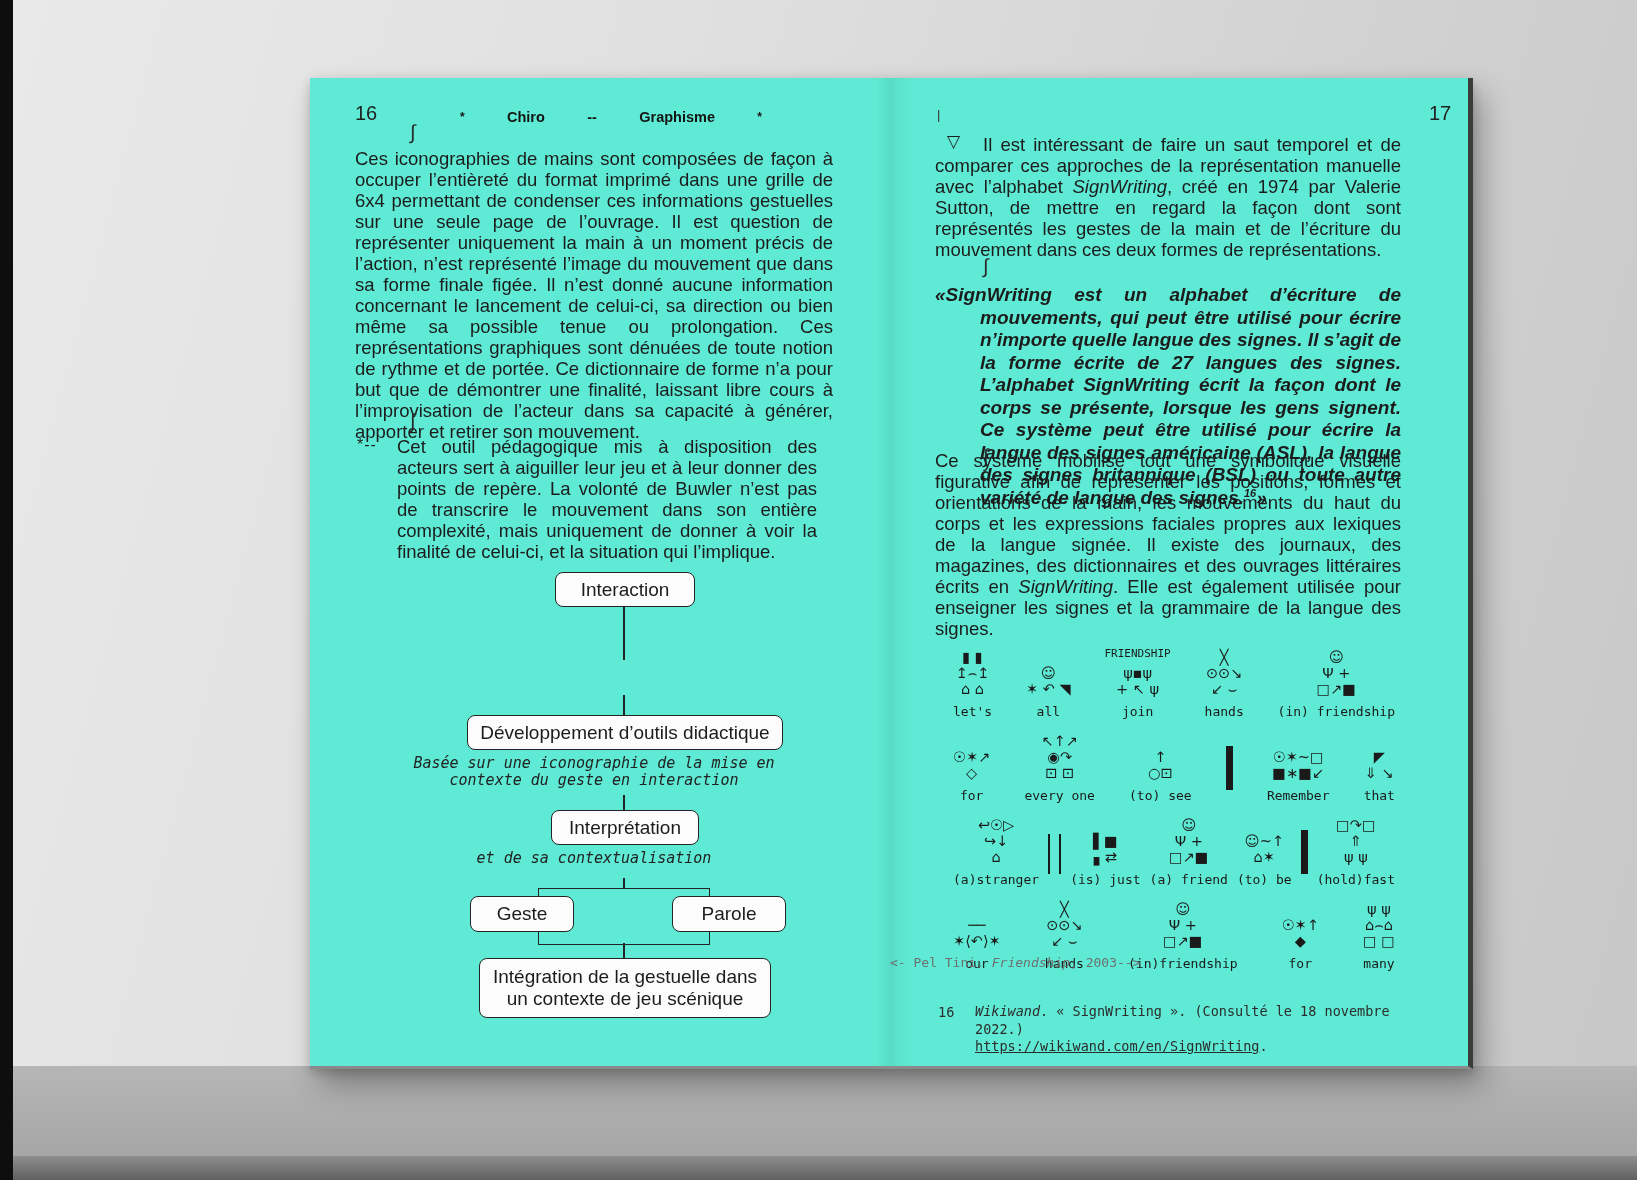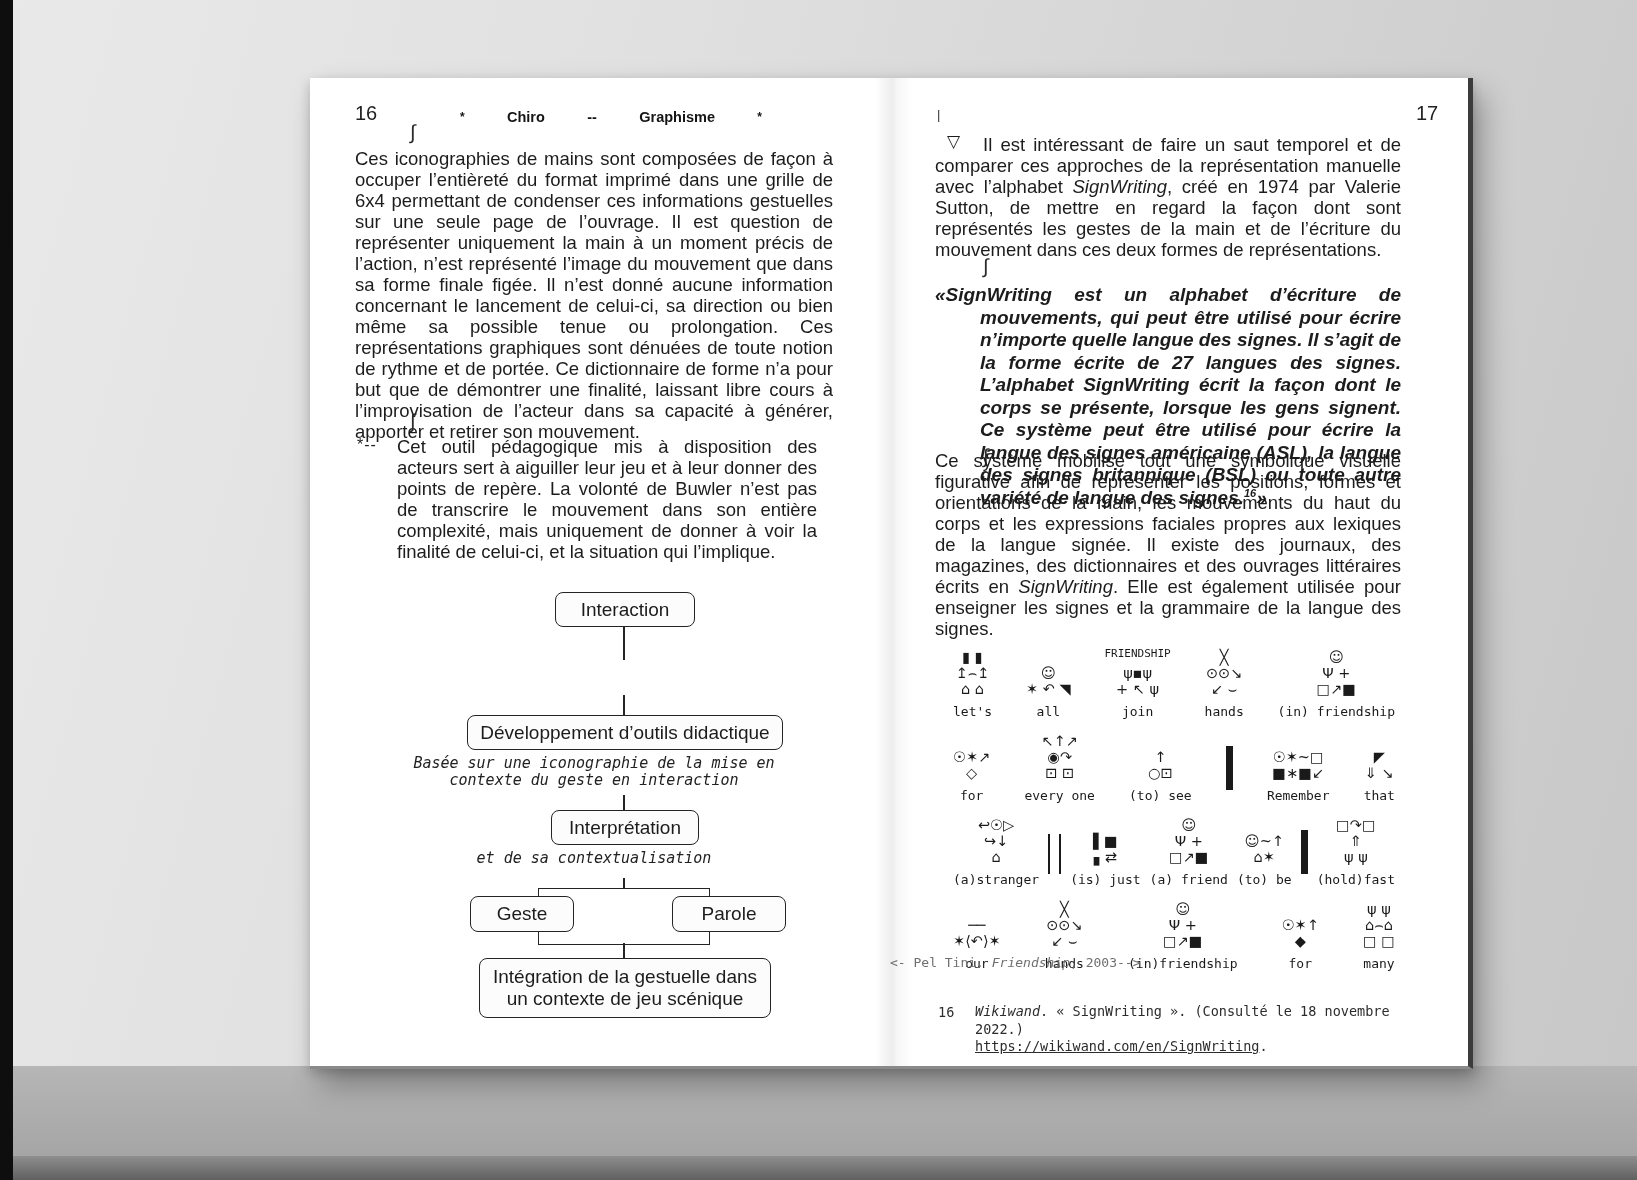--- a/index.html
+++ b/index.html
@@ -9,33 +9,33 @@
   }
   .scene{position:absolute;inset:0;
     background:linear-gradient(105deg,#e9e9e9 0%,#e0e0e0 35%,#d2d2d2 70%,#c7c7c7 100%);}
   .band-mid{position:absolute;left:0;right:0;top:1066px;height:114px;
     background:linear-gradient(180deg,#b6b6b6,#a1a1a1);}
   .band-bottom{position:absolute;left:0;right:0;top:1156px;height:24px;
     background:linear-gradient(180deg,#8e8e8e,#606060);}
   .left-strip{position:absolute;left:0;top:0;width:13px;height:1180px;background:#0e0e0e;z-index:6;}
 
   .book{position:absolute;left:310px;top:78px;width:1158px;height:988px;
-    background:#ffffff;z-index:2;
+    background:#5eead4;z-index:2;
     border-right:5px solid #3c3c3c;border-bottom:3px solid #8a8a8a;
     box-shadow:10px 16px 28px rgba(0,0,0,0.30), 0 4px 10px rgba(0,0,0,0.18);}
   .gutter{position:absolute;left:565px;top:0;width:38px;height:100%;
     background:linear-gradient(90deg,rgba(0,0,0,0) 0%,rgba(0,0,0,0.07) 45%,rgba(0,0,0,0.035) 58%,rgba(0,0,0,0) 100%);}
 
   .page{position:absolute;top:20px;height:948px;font-size:18.5px;line-height:21px;color:#1c1c1c;}
   .page-left{left:45px;width:478px;}
   .page-right{left:625px;width:466px;}
 
   .pagenum{position:absolute;font-size:20px;color:#222;}
   #lp-num{left:0;top:5px;}
-  #rp-num{left:481px;top:5px;}
+  #rp-num{left:494px;top:5px;}
 
   .lp-head{position:absolute;left:105px;top:9px;width:302px;display:flex;
     justify-content:space-between;align-items:center;font-size:14.5px;font-weight:bold;color:#141414;}
   .lp-head .bullet{font-size:12px;}
 
   .int{position:absolute;font-size:20px;color:#2a2a2a;}
   #lp-int1{left:55px;top:24px;}
   #lp-int2{left:55px;top:313px;}
   #rp-int1{left:48px;top:158px;}
   #rp-int2{left:48px;top:348px;}
@@ -106,21 +106,21 @@
       <span class="bullet">*</span>
     </div>
 
     <div class="int" id="lp-int1">∫</div>
     <p class="para" id="lp-p1">Ces iconographies de mains sont composées de façon à occuper l’entièreté du format imprimé dans une grille de 6x4 permettant de condenser ces informations gestuelles sur une seule page de l’ouvrage. Il est question de représenter uniquement la main à un moment précis de l’action, n’est représenté l’image du mouvement que dans sa forme finale figée. Il n’est donné aucune information concernant le lancement de celui-ci, sa direction ou bien même sa possible tenue ou prolongation. Ces représentations graphiques sont dénuées de toute notion de rythme et de portée. Ce dictionnaire de forme n’a pour but que de démontrer une finalité, laissant libre cours à l’improvisation de l’acteur dans sa capacité à générer, apporter et retirer son mouvement.</p>
 
     <div class="int" id="lp-int2">∫</div>
     <div id="lp-note-marker">*--</div>
     <p class="para" id="lp-p2">Cet outil pédagogique mis à disposition des acteurs sert à aiguiller leur jeu et à leur donner des points de repère. La volonté de Buwler n’est pas de transcrire le mouvement dans son entière complexité, mais uniquement de donner à voir la finalité de celui-ci, et la situation qui l’implique.</p>
 
-    <div class="fc-box" style="left:200px;top:474px;width:138px;height:33px;margin-top:20px;">Interaction</div>
+    <div class="fc-box" style="left:200px;top:474px;width:138px;height:33px;">Interaction</div>
     <div class="fc-line" style="top:507px;height:55px;"></div>
     <div class="fc-line" style="top:597px;height:20px;"></div>
     <div class="fc-box" style="left:112px;top:617px;width:314px;height:33px;">Développement d’outils didactique</div>
     <div class="fc-cap" style="top:657px;">
       <div>Basée sur une iconographie de la mise en</div>
       <div>contexte du geste en interaction</div>
     </div>
     <div class="fc-line" style="top:697px;height:15px;"></div>
     <div class="fc-box" style="left:196px;top:712px;width:146px;height:33px;">Interprétation</div>
     <div class="fc-cap" style="top:752px;">

